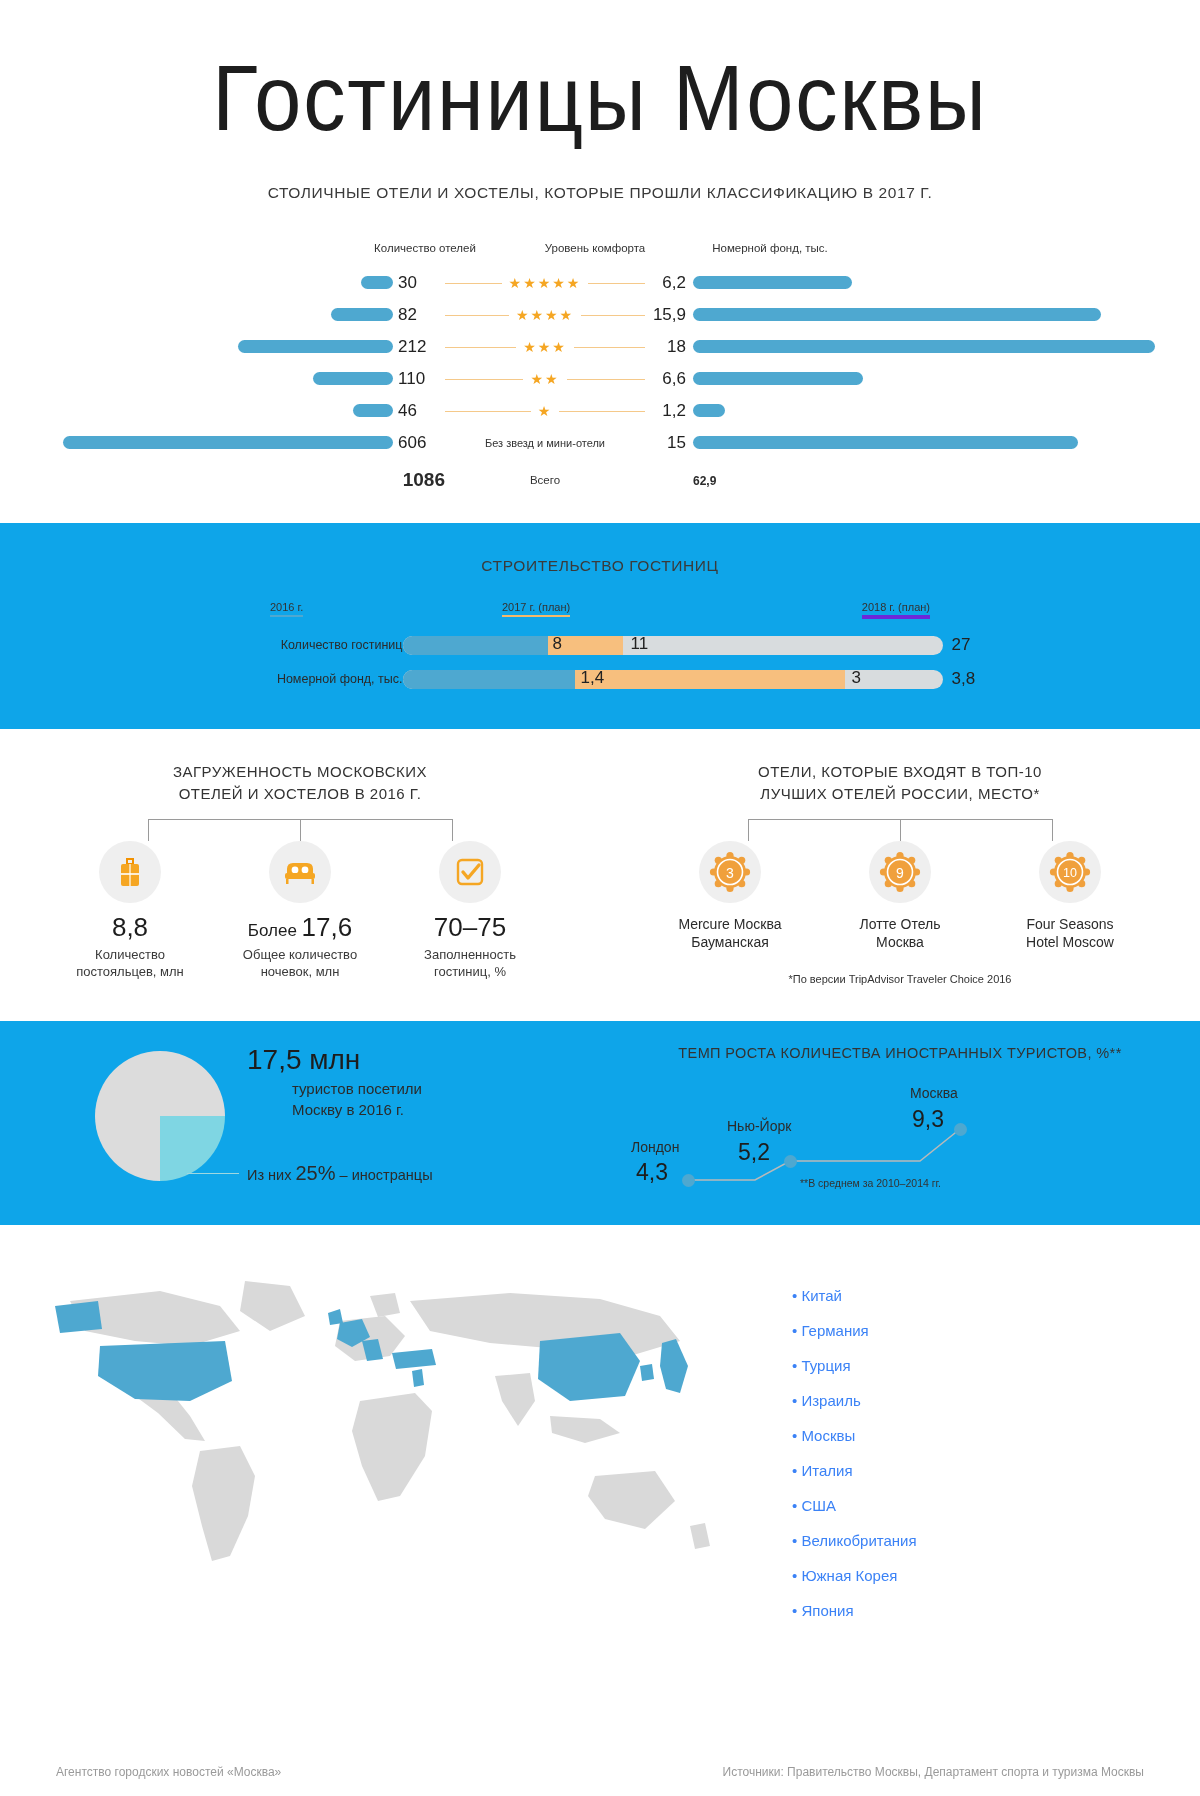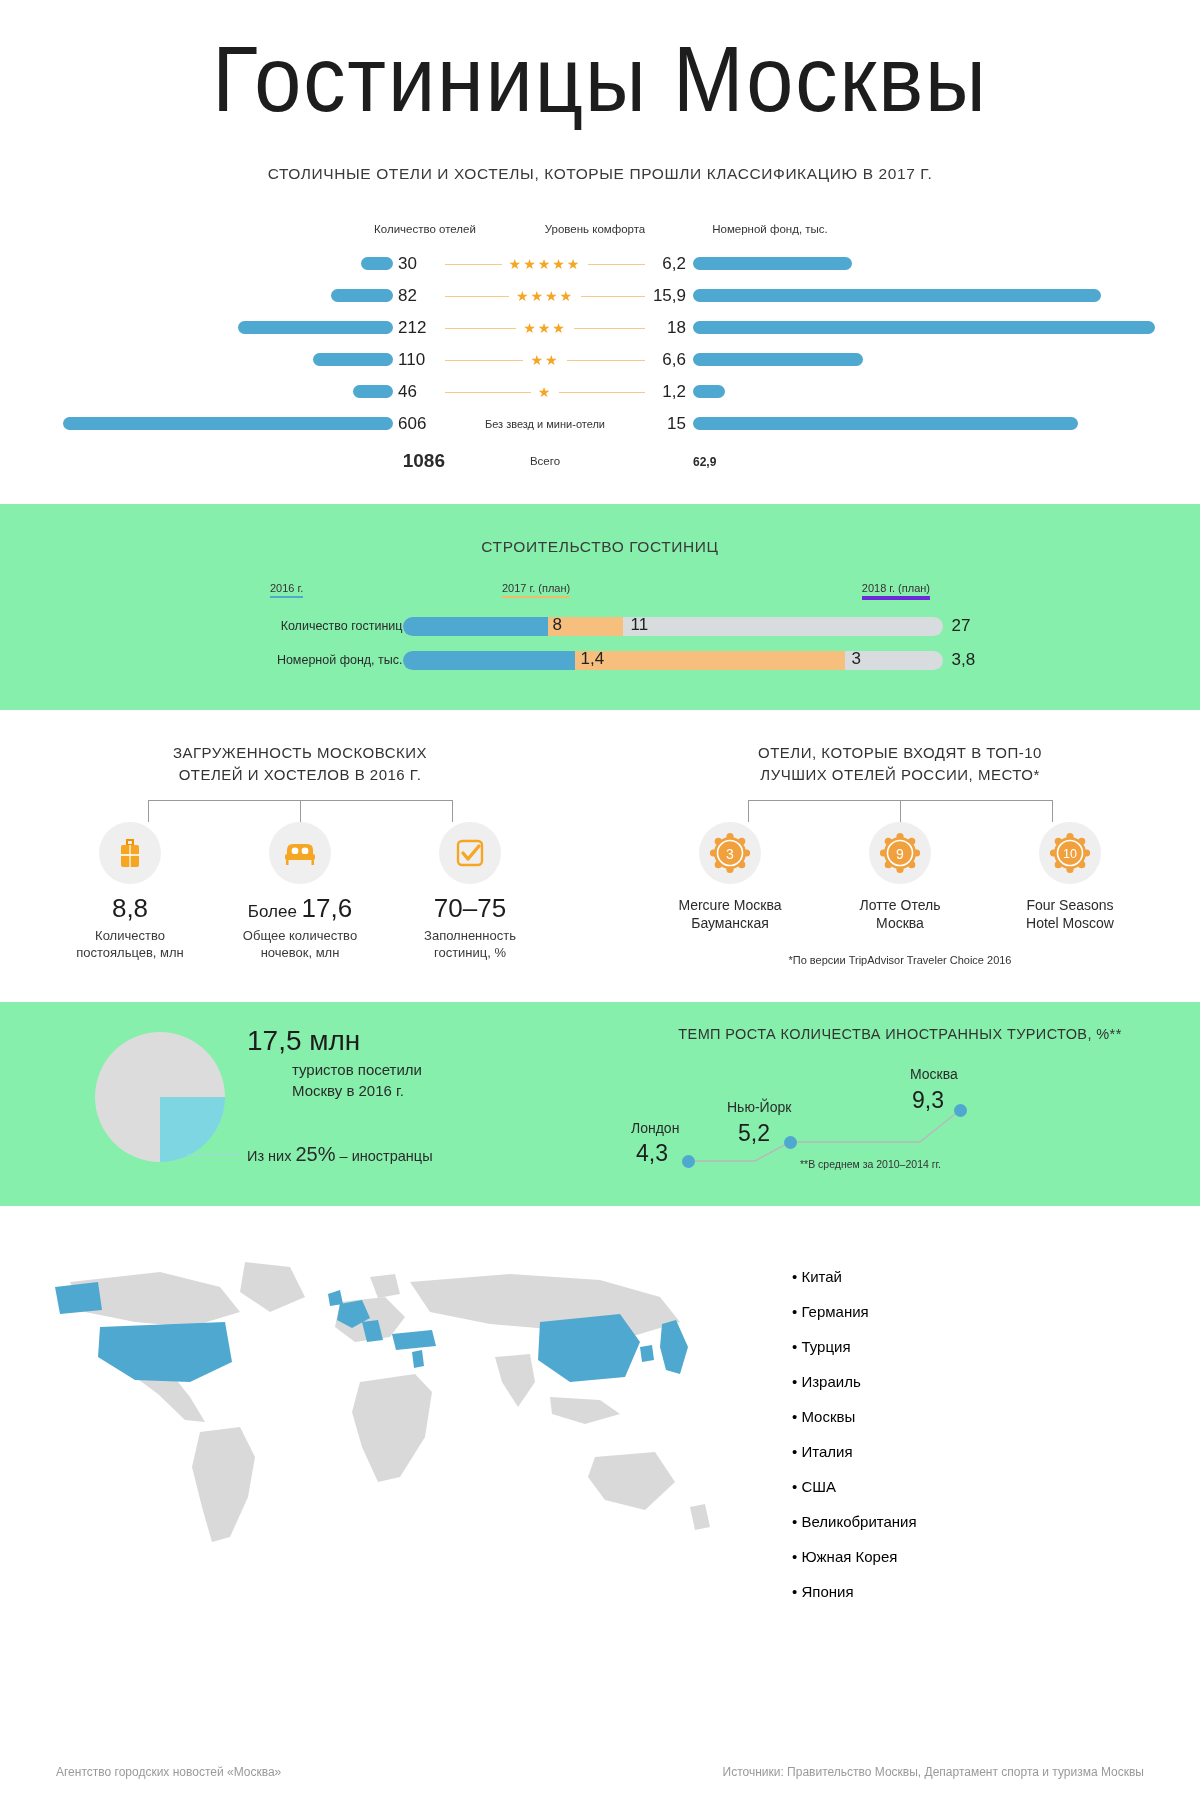--- a/index.html
+++ b/index.html
@@ -2,25 +2,25 @@
 <html lang="ru"><head>
 <meta charset="utf-8">
 <style>
   * { margin:0; padding:0; box-sizing:border-box; }
   body {
     width:1200px; height:1796px;
     font-family:"Liberation Sans", sans-serif;
     background:#ffffff; color:#2b2b2b;
     position:relative; overflow:hidden;
   }
-  .band-gray { background:#86efac; }
+  .band-gray { background:#0ea5e9; }
   .band-white { background:#ffffff; }
 
   
-  #header { padding-top:33px; text-align:center; }
+  #header { padding-top:52px; text-align:center; }
   #main-title {
     font-size:92px; font-weight:300; letter-spacing:2px;
     color:#1d1d1d; line-height:1.0;
     font-family:"Liberation Sans", sans-serif;
     transform:scaleX(0.92); transform-origin:center;
   }
 
   
   #sec-classification { padding:40px 0 32px; }
   .sec-title {
@@ -204,21 +204,21 @@
 
   
   #sec-map { padding:26px 0 10px; background:#fff; }
   #map-title {
     text-align:center; font-size:15px; letter-spacing:0.5px; color:#333;
   }
   #map-area { display:flex; margin-top:10px; }
   #map-svg-wrap { width:760px; padding-left:40px; }
   #country-list {
     width:420px; padding-top:26px; padding-left:32px;
-    font-size:15px; color:#000000;
+    font-size:15px; color:#3b82f6;
   }
   #country-list li { list-style:none; margin-bottom:18px; }
   #country-list li::before { content:"• "; }
 
   
   #footer {
     position:absolute; bottom:0; left:0; right:0; height:48px;
     display:flex; align-items:center; justify-content:space-between;
     padding:0 56px; font-size:12px; color:#9a9a9a;
   }

